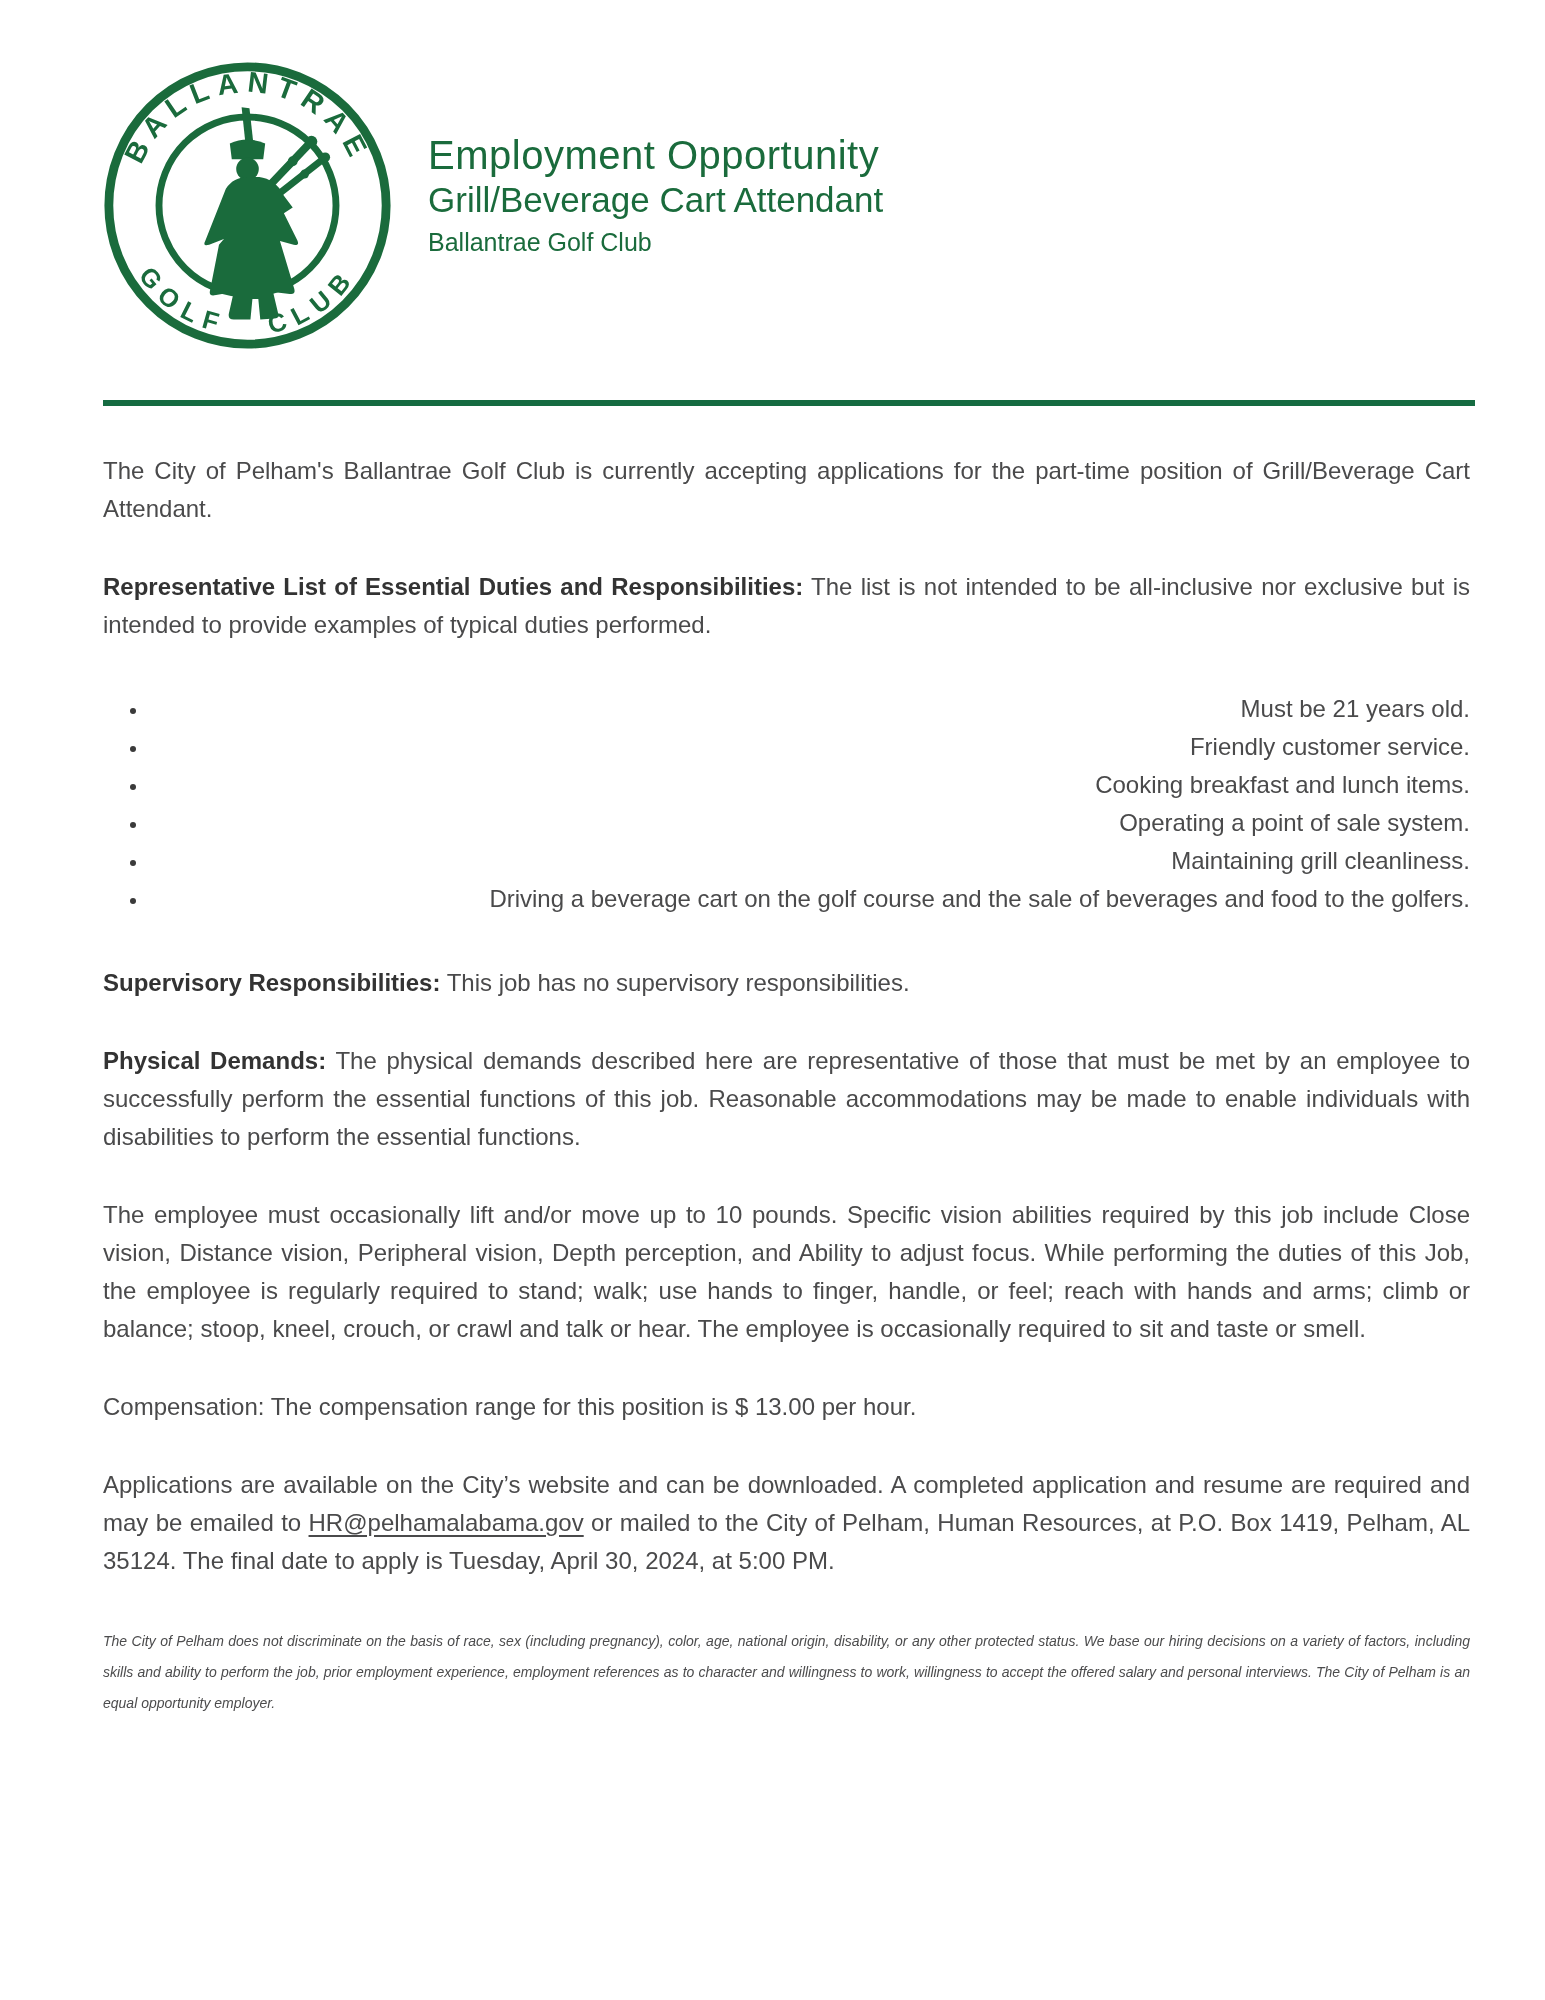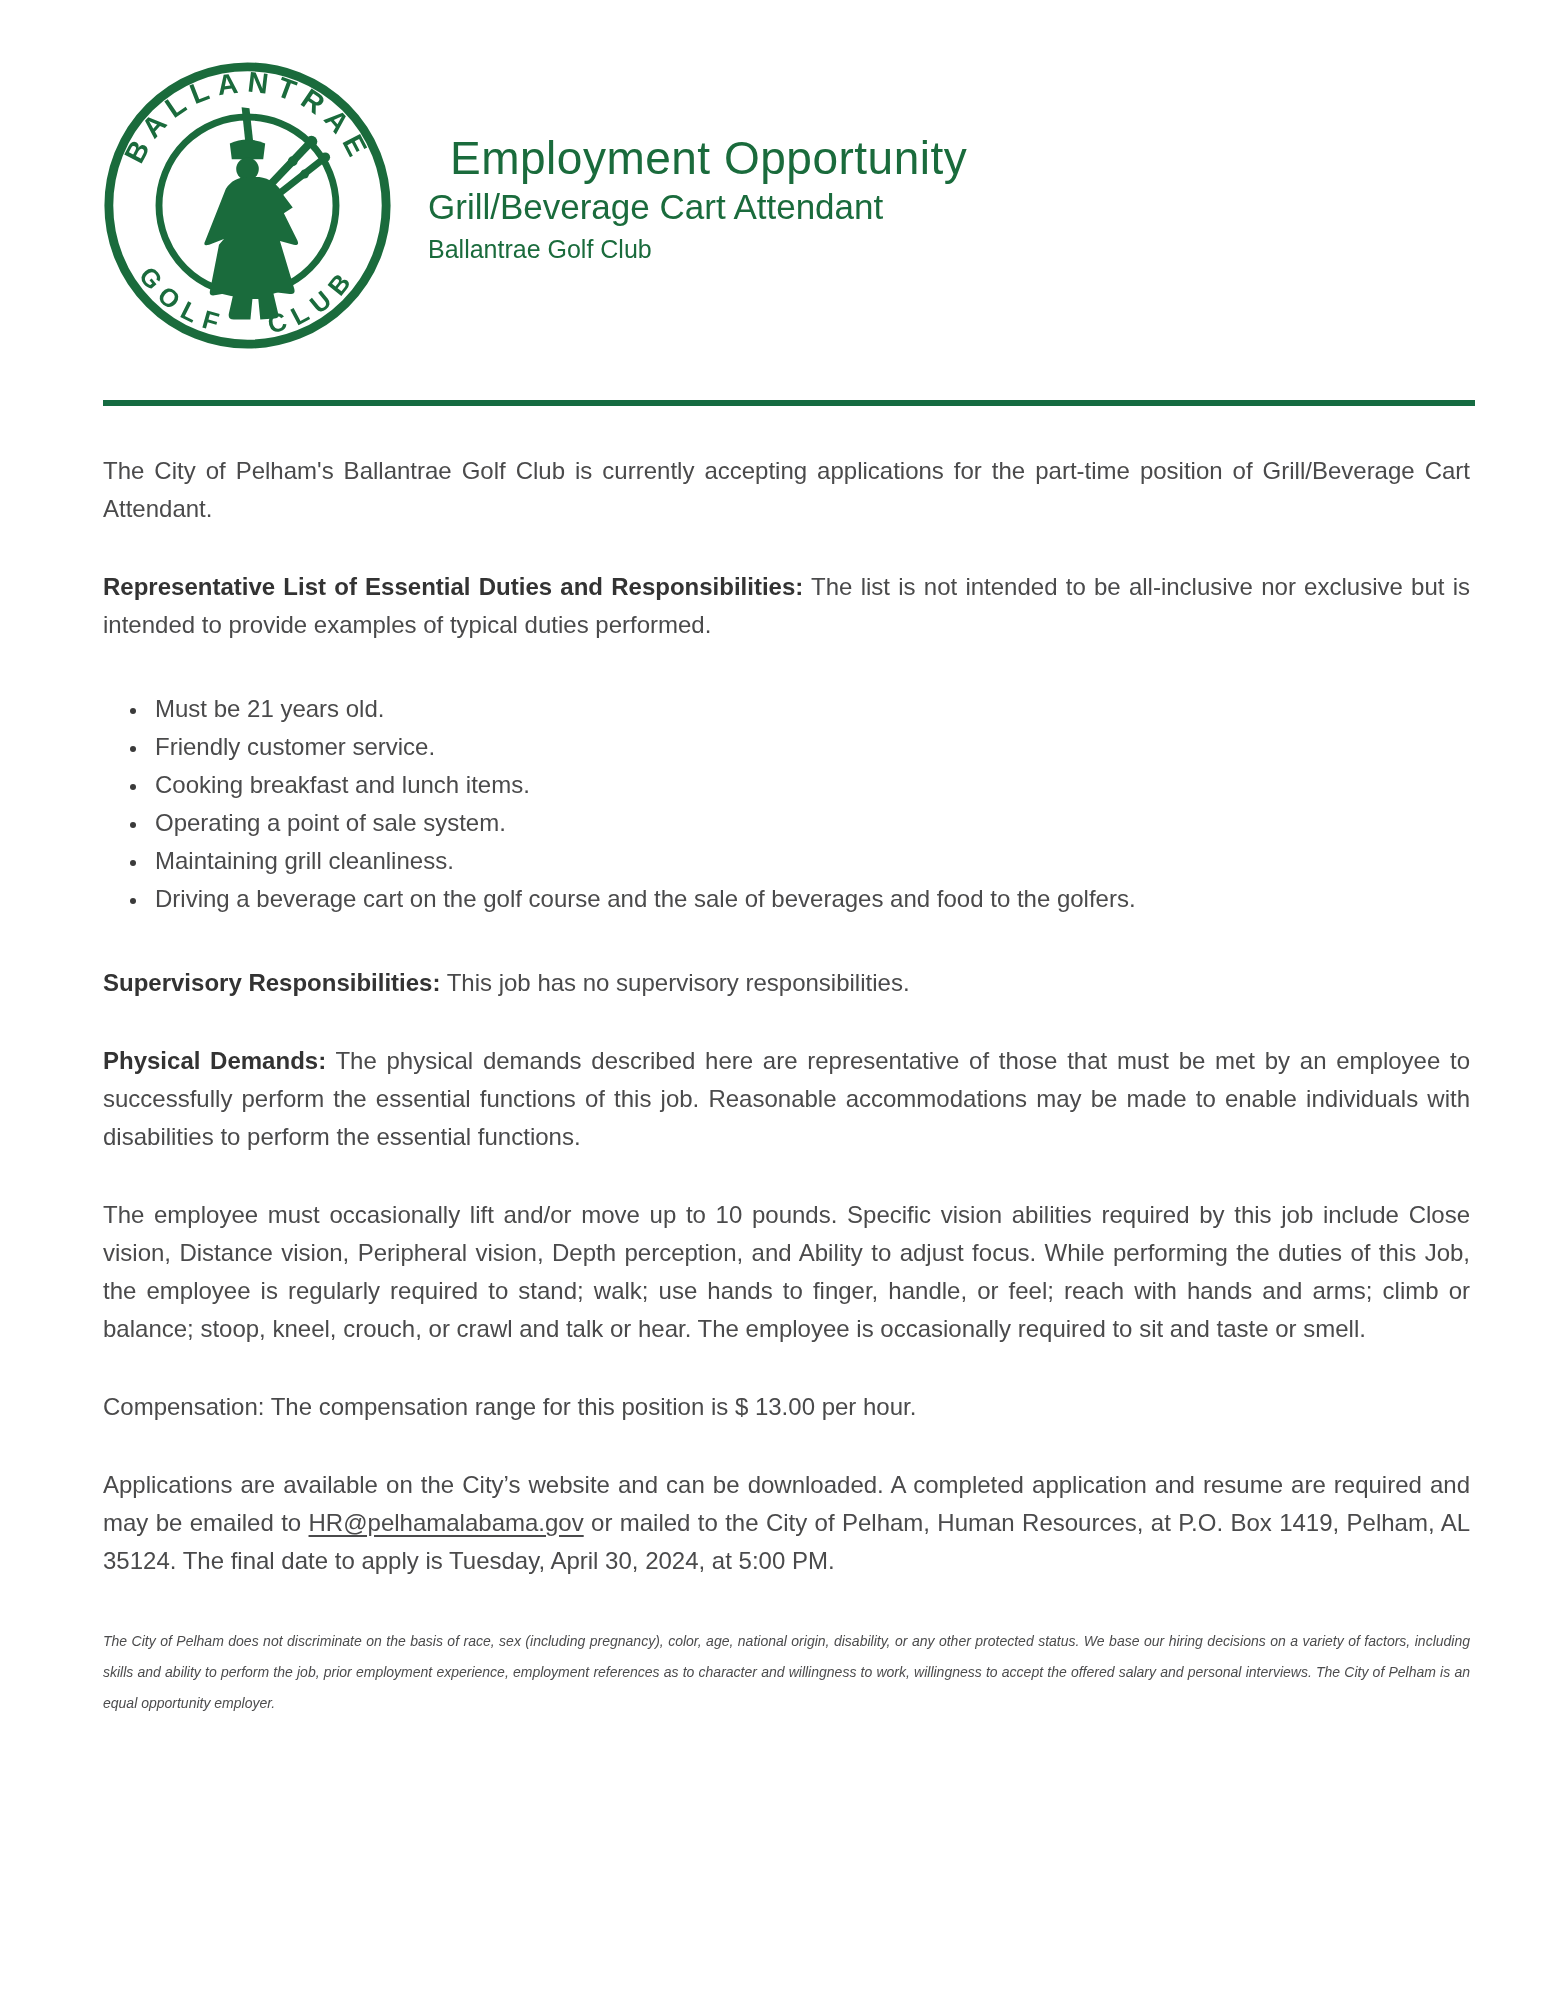--- a/index.html
+++ b/index.html
@@ -29,26 +29,25 @@
     width: 295px;
     height: 295px;
   }
   .logo-wrap svg { width: 100%; height: 100%; display: block; }
   .header-text {
     position: absolute;
     left: 325px;
     top: 132px;
   }
   .title {
-    font-size: 46px;
+    font-size: 40px;
     font-weight: 500;
     color: #1a6b3c;
     letter-spacing: 0.5px;
     line-height: 1.15;
-    margin-left: 22px;
   }
   .subtitle {
     font-size: 35px;
     font-weight: 500;
     color: #1a6b3c;
     line-height: 1.2;
     margin-top: 1px;
   }
   .org {
     font-size: 25px;
@@ -83,20 +82,21 @@
   ul.duty-list {
     margin: 46px 0 46px 0;
     padding-left: 46px;
     list-style: disc;
   }
   ul.duty-list li {
     font-size: 24px;
     line-height: 38px;
     color: #4a4a4b;
     padding-left: 6px;
+    text-align: right;
   }
   ul.duty-list li::marker {
     color: #3a3a3a;
     font-size: 20px;
   }
   a.email-link {
     color: #4a4a4b;
     text-decoration: underline;
     text-underline-offset: 4px;
   }

